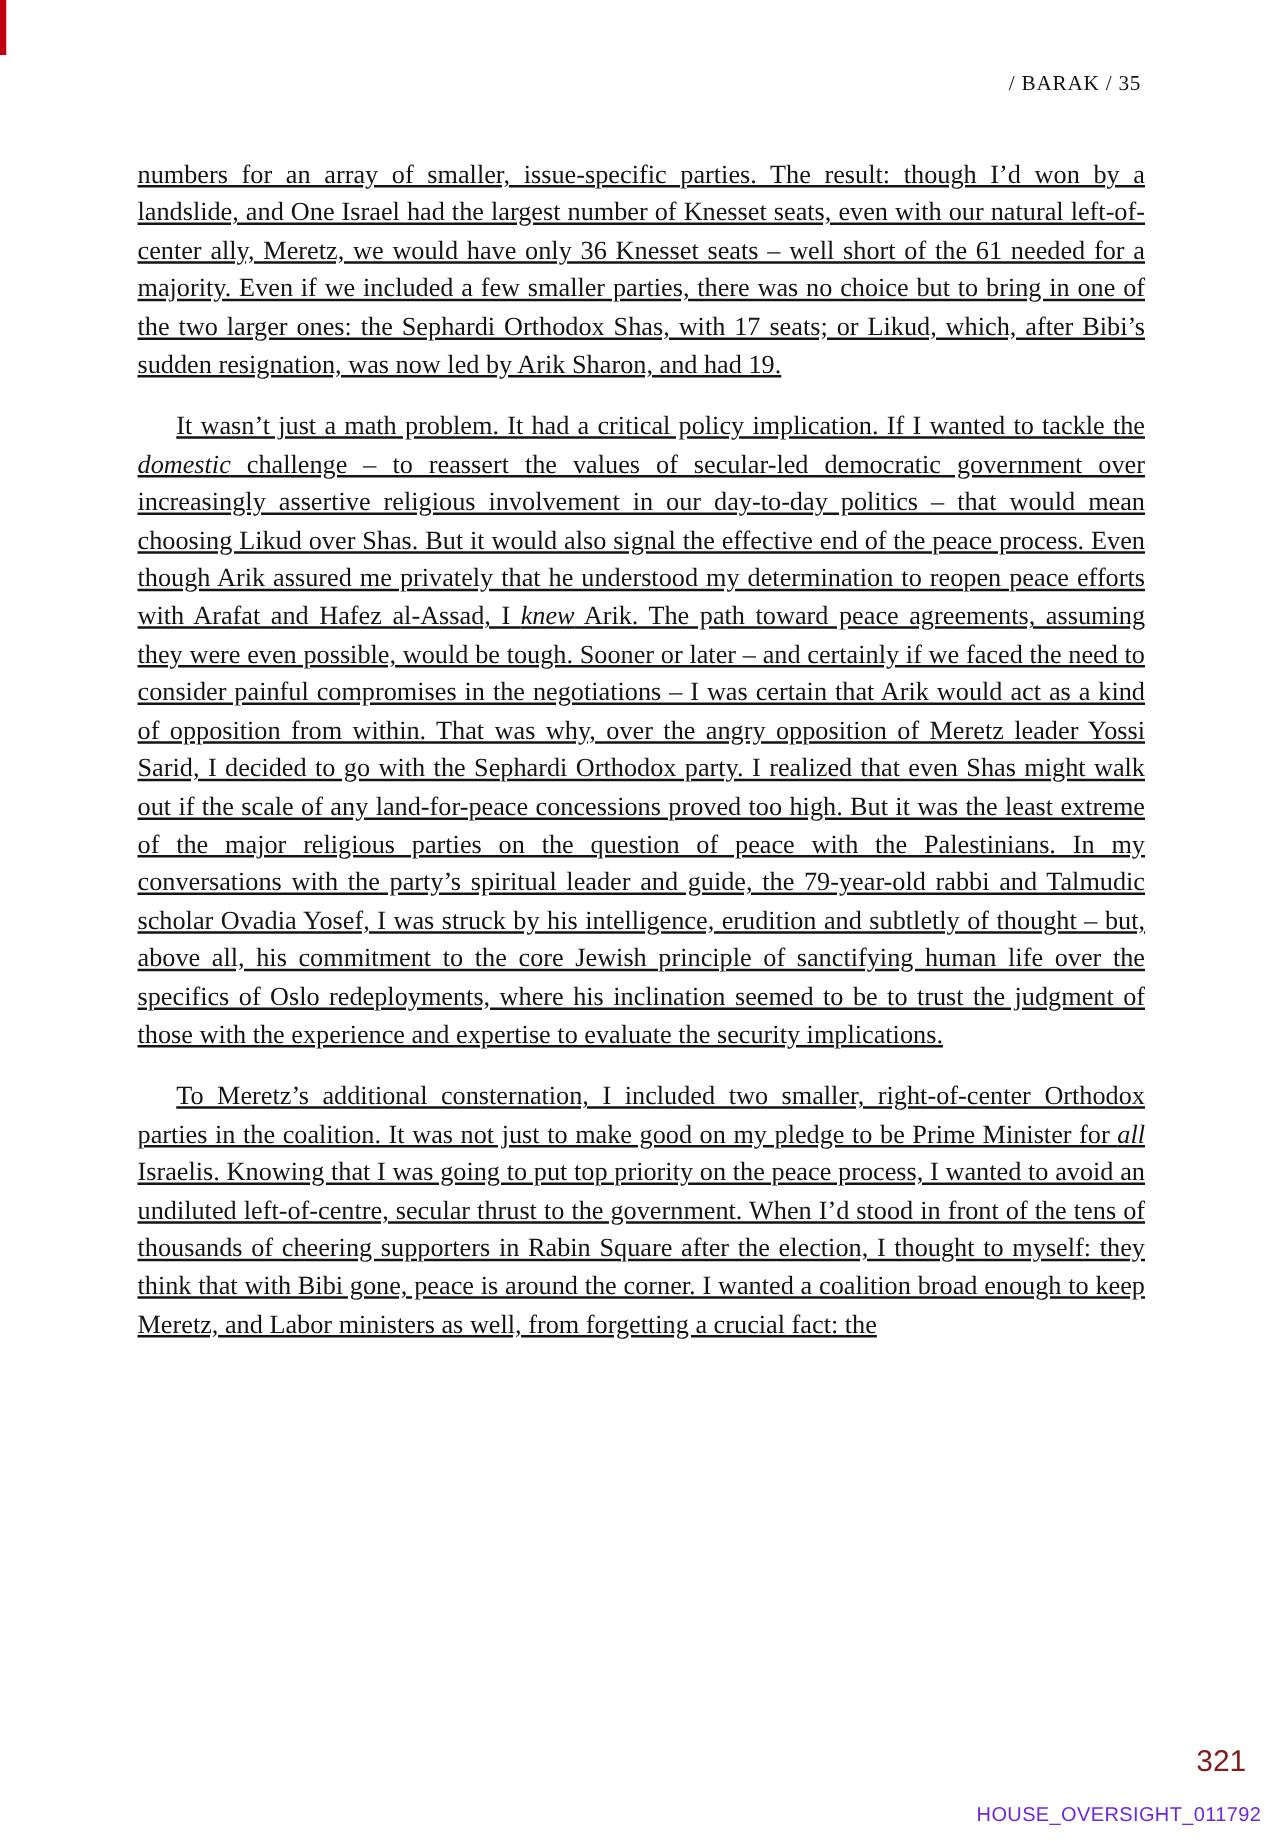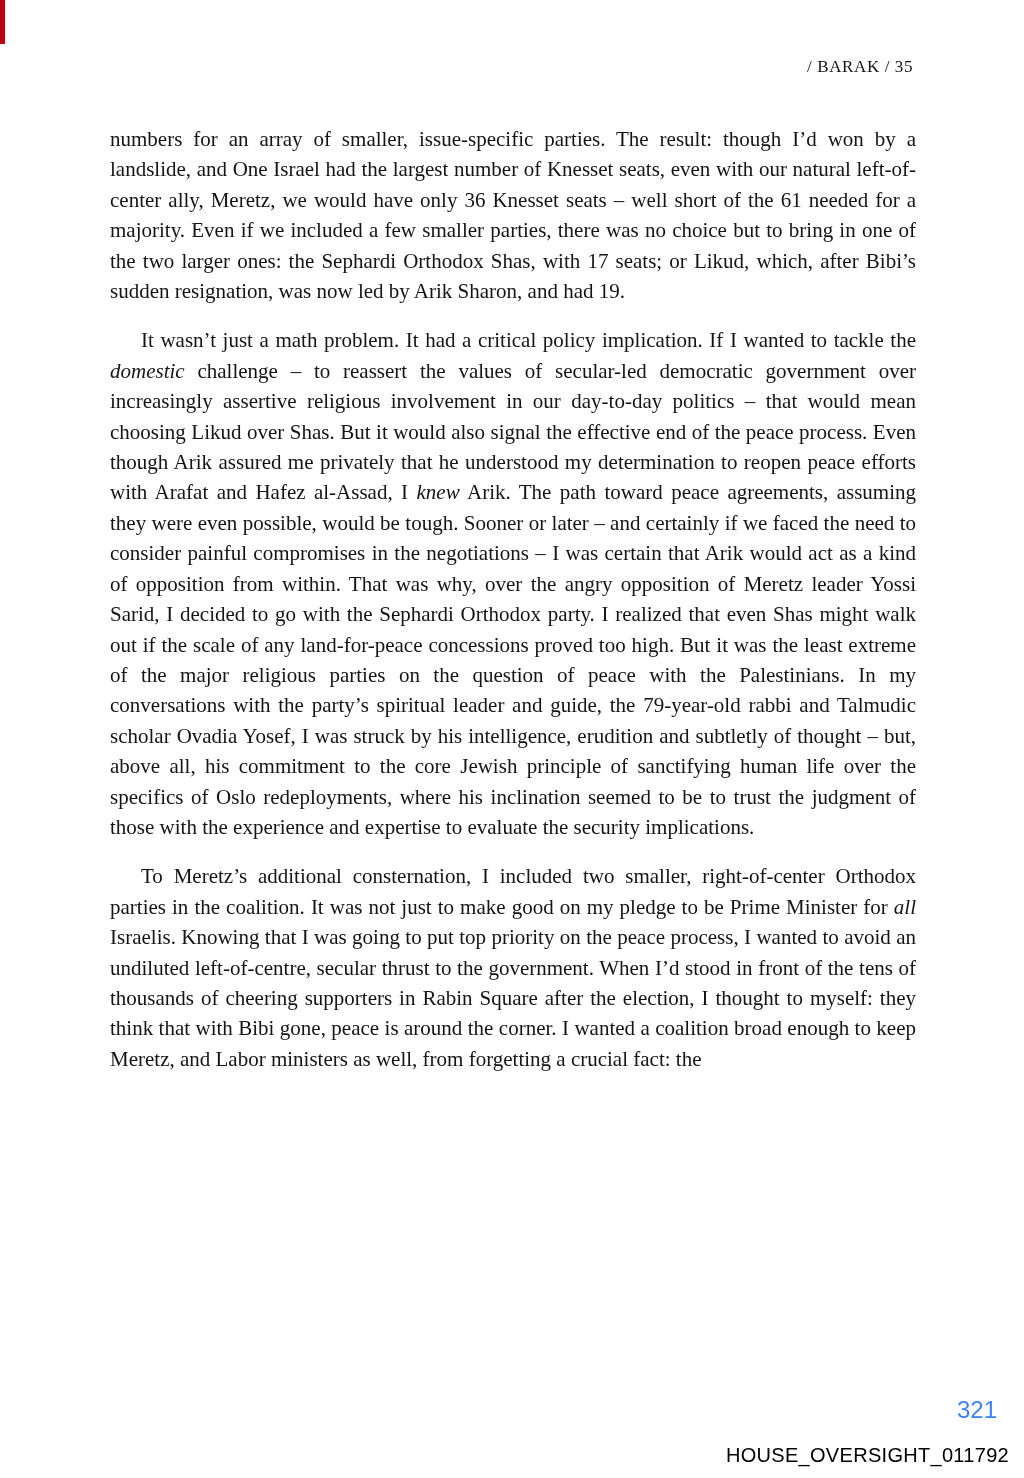--- a/index.html
+++ b/index.html
@@ -26,40 +26,41 @@
     white-space: nowrap;
   }
   .content {
     position: absolute;
     left: 110px;
     top: 124px;
     width: 806px;
     font-size: 21px;
     line-height: 30.4px;
     text-align: justify;
+    text-decoration: underline;
   }
   .content p { margin: 0 0 19px 0; }
   .content p.indent { text-indent: 31px; }
   .content em { font-style: italic; }
   .page-number {
     position: absolute;
     top: 1396px;
     right: 27px;
     font-family: "Liberation Sans", sans-serif;
     font-size: 24px;
-    color: #3b82f6;
+    color: #7f1d1d;
   }
   .bates-stamp {
     position: absolute;
     top: 1444px;
     right: 15px;
     font-family: "Liberation Sans", sans-serif;
-    font-size: 20px;
+    font-size: 16px;
     letter-spacing: 0.3px;
-    color: #000000;
+    color: #6d28d9;
   }
 </style>
 </head>
 <body>
 
 <div class="page">
 
   <div class="red-edge-mark" style="background: rgb(192, 0, 16);"></div>
 
   <div class="running-head">/ BARAK / 35</div>

